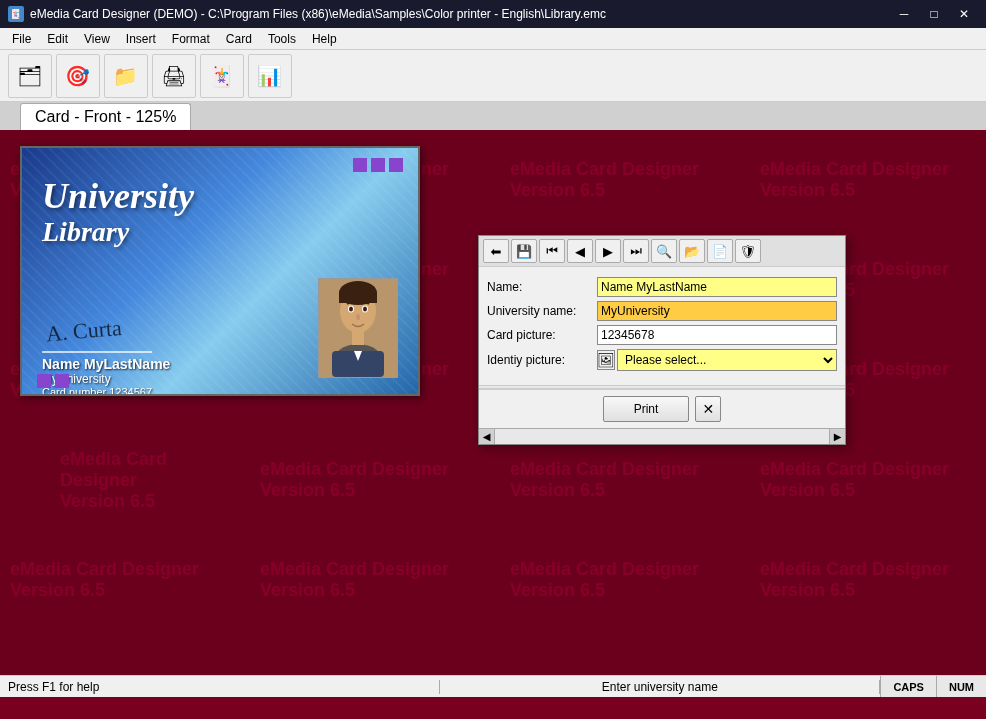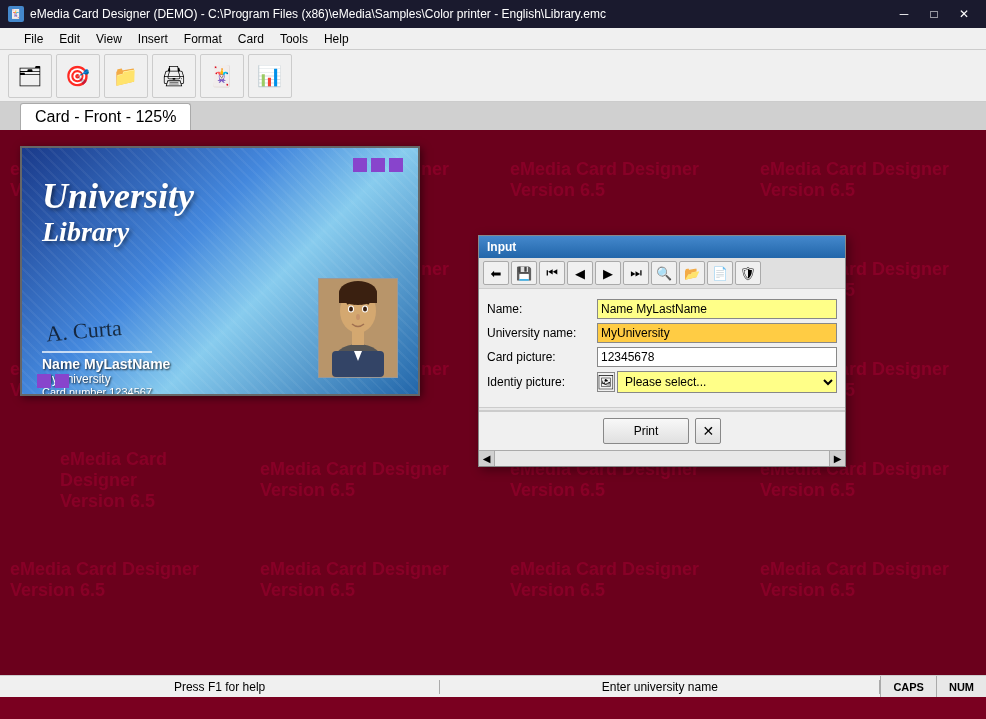--- a/index.html
+++ b/index.html
@@ -22,21 +22,21 @@
     .title-bar-controls { display: flex; gap: 2px; }
     .title-btn { width: 28px; height: 20px; background: none; border: none; color: white; cursor: pointer; font-size: 12px; display: flex; align-items: center; justify-content: center; }
 
     
     .menu-bar {
       background: #f0f0f0;
       border-bottom: 1px solid #ccc;
       height: 22px;
       display: flex;
       align-items: center;
-      padding: 0 16px;
+      padding: 0 4px;
     }
     .menu-item {
       padding: 2px 8px;
       cursor: pointer;
       font-size: 12px;
       color: #000;
       height: 100%;
       display: flex;
       align-items: center;
     }
@@ -325,21 +325,20 @@
       height: 22px;
       background: #f0f0f0;
       border-top: 1px solid #ccc;
       display: flex;
       align-items: center;
       font-size: 12px;
     }
     .status-left {
       padding: 0 8px;
       flex: 1;
-      text-align: center;
     }
     .status-middle {
       flex: 1;
       text-align: center;
       border-left: 1px solid #aaa;
       border-right: 1px solid #aaa;
       padding: 0 8px;
     }
     .status-right {
       display: flex;
@@ -558,23 +557,20 @@
     <div class="card-university">MyUniversity</div>
     <div class="card-number">Card number 1234567</div>
 
     <div class="card-deco-bottom">
       <div class="card-deco-sq"></div>
       <div class="card-deco-sq"></div>
     </div>
   </div>
 
   <div class="dialog">
-    <div class="dialog-title">
-      <span>Input</span>
-    </div>
     <div class="dialog-toolbar">
       <button class="dialog-btn">⬅</button>
       <button class="dialog-btn">💾</button>
       <button class="dialog-btn">⏮</button>
       <button class="dialog-btn">◀</button>
       <button class="dialog-btn">▶</button>
       <button class="dialog-btn">⏭</button>
       <button class="dialog-btn">🔍</button>
       <button class="dialog-btn">📂</button>
       <button class="dialog-btn">📄</button>

